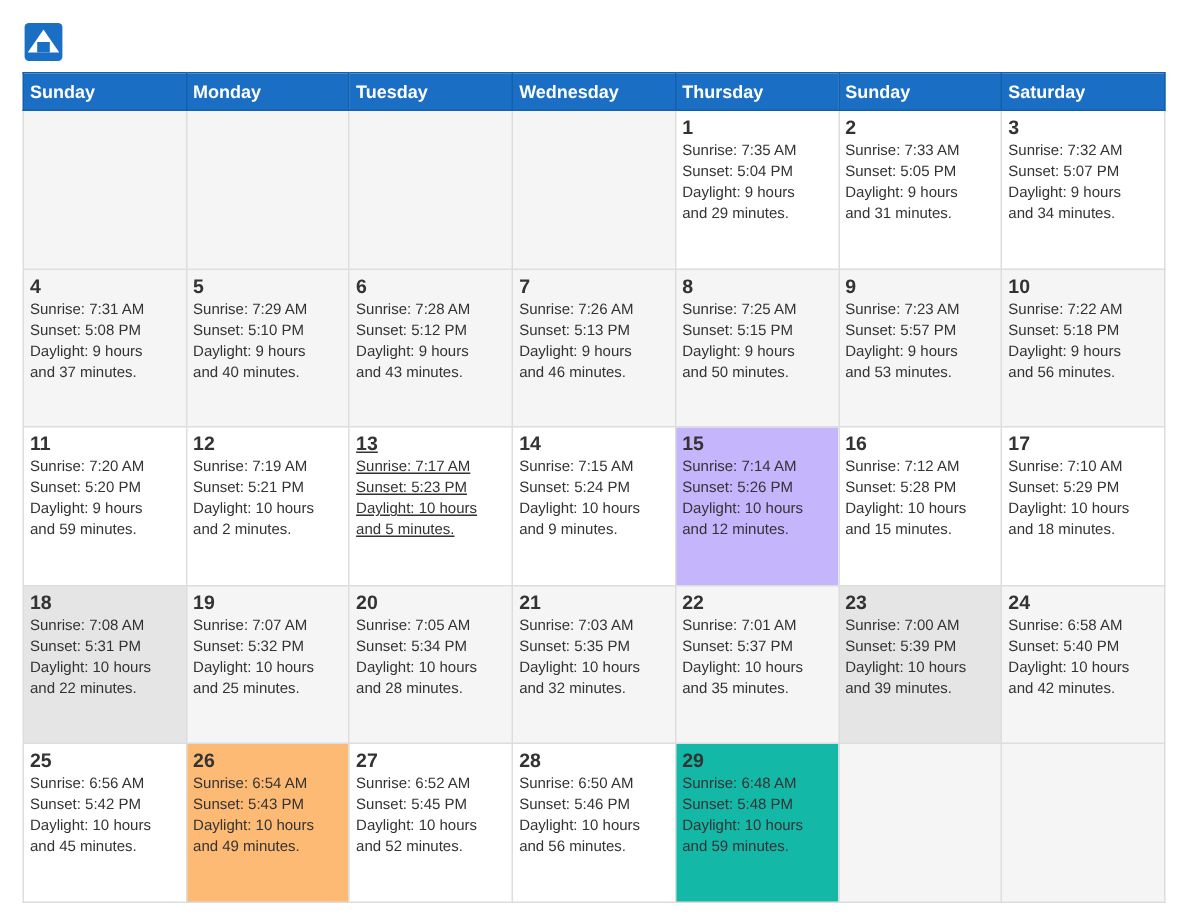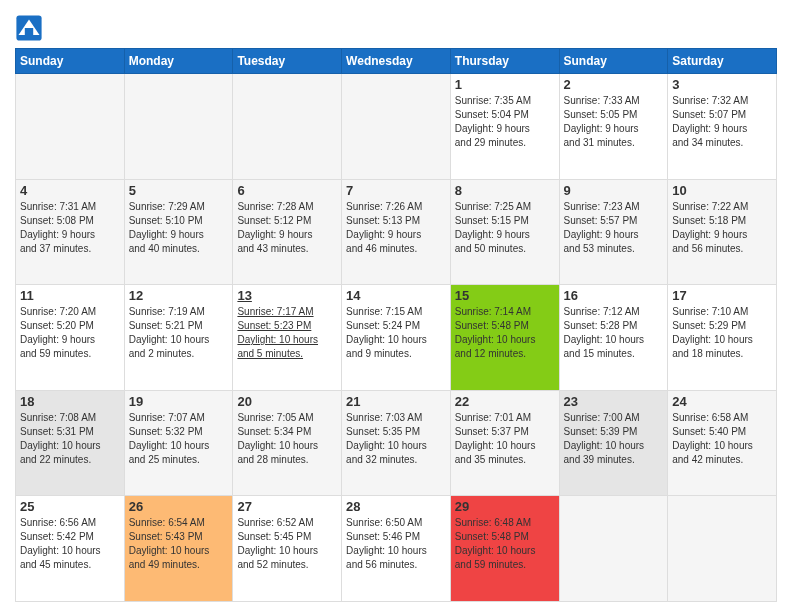--- a/index.html
+++ b/index.html
@@ -241,24 +241,24 @@
 Daylight: 10 hours
 and 5 minutes.</div>
           </td>
           <td style="background: rgb(255, 255, 255);">
             <div class="day-num">14</div>
             <div class="day-info" style="white-space: pre-line;">Sunrise: 7:15 AM
 Sunset: 5:24 PM
 Daylight: 10 hours
 and 9 minutes.</div>
           </td>
-          <td style="background: #84cc16;">
+          <td style="background: #c4b5fd;">
             <div class="day-num">15</div>
             <div class="day-info" style="white-space: pre-line;">Sunrise: 7:14 AM
-Sunset: 5:48 PM
+Sunset: 5:26 PM
 Daylight: 10 hours
 and 12 minutes.</div>
           </td>
           <td style="background: rgb(255, 255, 255);">
             <div class="day-num">16</div>
             <div class="day-info" style="white-space: pre-line;">Sunrise: 7:12 AM
 Sunset: 5:28 PM
 Daylight: 10 hours
 and 15 minutes.</div>
           </td>
@@ -343,21 +343,21 @@
 Daylight: 10 hours
 and 52 minutes.</div>
           </td>
           <td style="background: rgb(255, 255, 255);">
             <div class="day-num">28</div>
             <div class="day-info" style="white-space: pre-line;">Sunrise: 6:50 AM
 Sunset: 5:46 PM
 Daylight: 10 hours
 and 56 minutes.</div>
           </td>
-          <td style="background: #ef4444; margin-top: 36px;">
+          <td style="background: #14b8a6; margin-top: 36px;">
             <div class="day-num">29</div>
             <div class="day-info" style="white-space: pre-line;">Sunrise: 6:48 AM
 Sunset: 5:48 PM
 Daylight: 10 hours
 and 59 minutes.</div>
           </td>
           <td class="empty" style="background: rgb(245, 245, 245);"></td>
           <td class="empty" style="background: rgb(245, 245, 245);"></td>
         </tr>
       </tbody>

